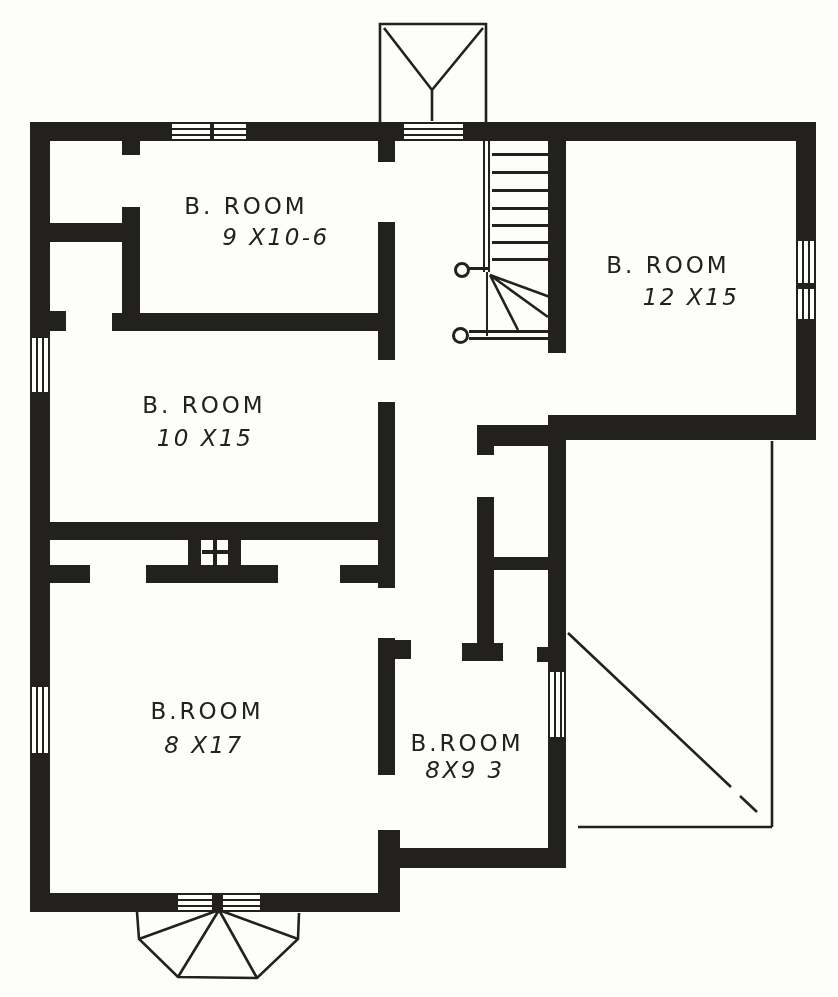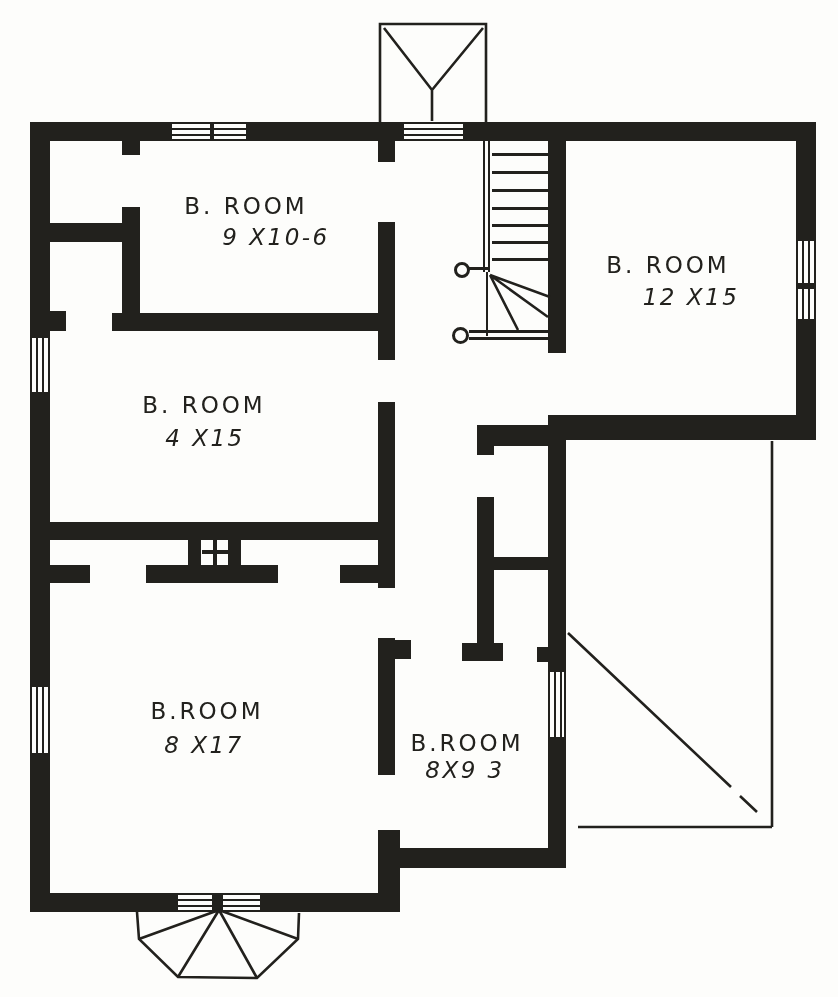--- a/index.html
+++ b/index.html
@@ -107,21 +107,21 @@
     </g>
   </svg>
 
   <div class="lbl rname" style="left:246px;top:193px;">B. ROOM</div>
   <div class="lbl rsize" style="left:236px;top:224px;margin-left:40px;">9 X10-6</div>
 
   <div class="lbl rname" style="left:668px;top:252px;">B. ROOM</div>
   <div class="lbl rsize" style="left:691px;top:284px;">12 X15</div>
 
   <div class="lbl rname" style="left:204px;top:392px;">B. ROOM</div>
-  <div class="lbl rsize" style="left:205px;top:425px;">4 X15</div>
+  <div class="lbl rsize" style="left:205px;top:425px;">10 X15</div>
 
   <div class="lbl rname" style="left:207px;top:698px;">B.ROOM</div>
   <div class="lbl rsize" style="left:204px;top:732px;">8 X17</div>
 
   <div class="lbl rname" style="left:467px;top:730px;">B.ROOM</div>
   <div class="lbl rsize" style="left:465px;top:757px;">8X9 3</div>
 
 </div>
 
 </body></html>

